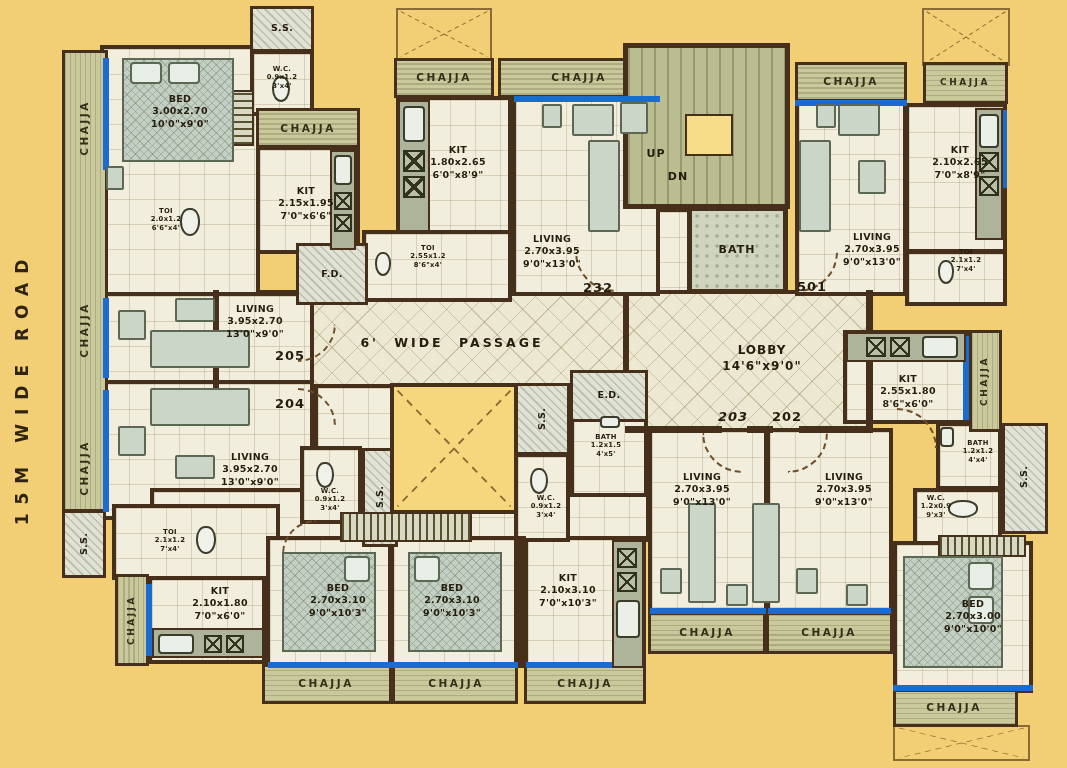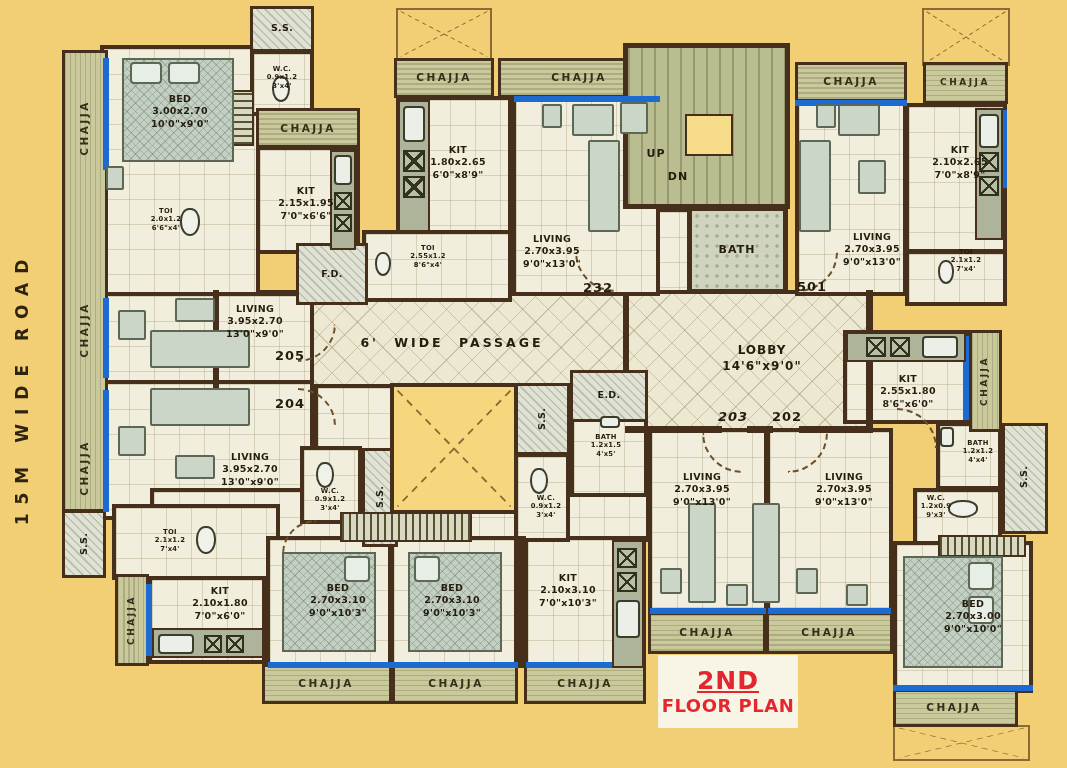--- a/index.html
+++ b/index.html
@@ -498,19 +498,15 @@
   <div class="rl sm vert" style="left:1024px;top:477px;">
       <span>S.S.</span>
     </div>
   <div class="rl sm" style="left:332px;top:274px;">
       <span>F.D.</span>
     </div>
   <div class="rl sm" style="left:609px;top:395px;">
       <span>E.D.</span>
     </div>
 
-  <div class="titlebox">
-    <div class="t1">2ND</div>
-    <div class="t2">FLOOR PLAN</div>
-  </div>
   <div class="road roadv" style="left:22px;top:388px;"><span>15M WIDE ROAD</span></div>
 
 </div>
 
 </body></html>

